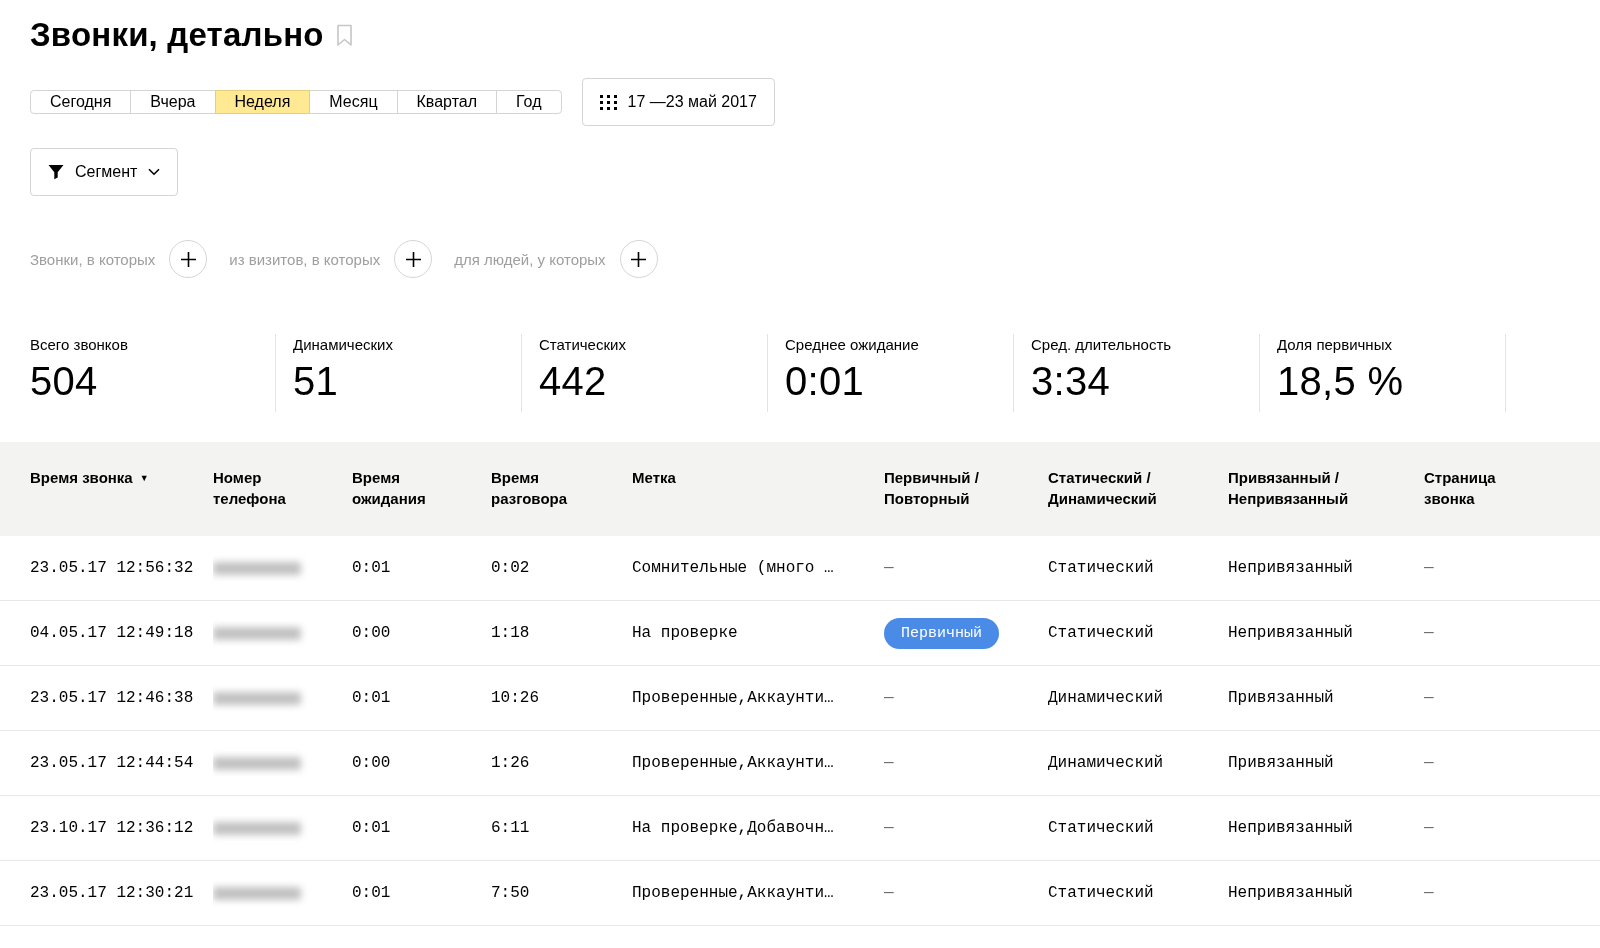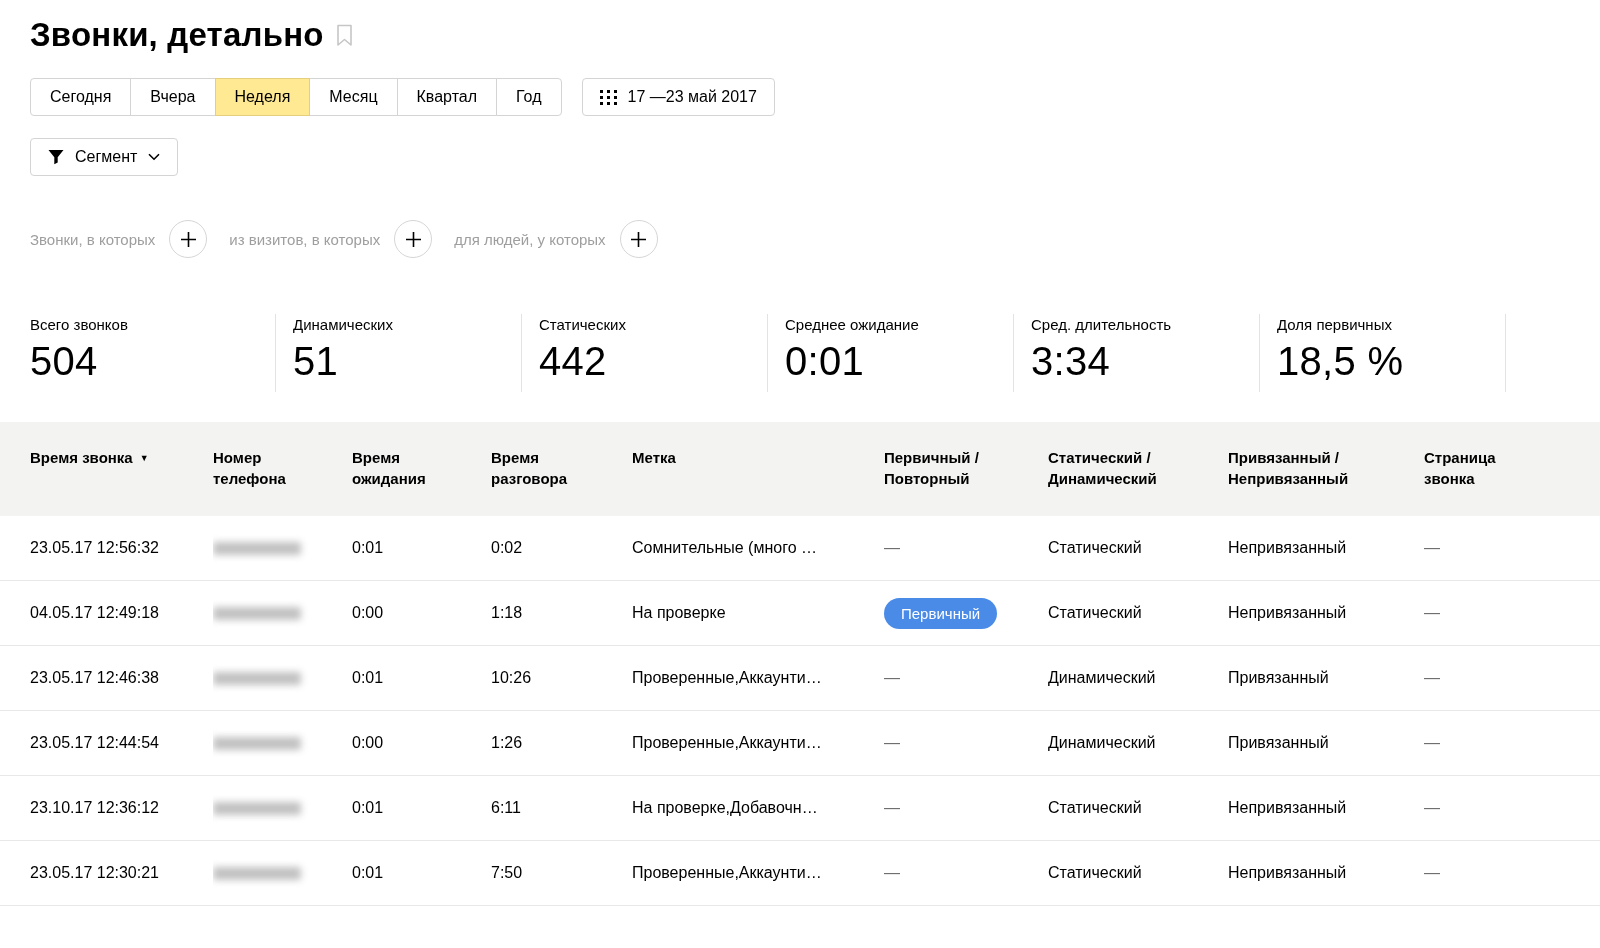--- a/index.html
+++ b/index.html
@@ -14,30 +14,30 @@
 
   
   .page-header { display:flex; align-items:center; margin-top:16px; }
   .page-title { font-size:33px; font-weight:700; margin:0; letter-spacing:.2px; }
   .bookmark { margin-left:12px; display:inline-flex; cursor:pointer; }
 
   
   .controls-row { display:flex; align-items:center; margin-top:24px; }
   .tab-group { display:inline-flex; }
   .tab {
-    height:38px; padding:0 19px; background:#fff;
+    height:24px; padding:0 19px; background:#fff;
     border:1px solid #d4d4d4; margin-left:-1px;
     font-size:16px; font-family:inherit; cursor:pointer; color:#000;
   }
   .tab:first-child { border-radius:4px 0 0 4px; margin-left:0; }
   .tab:last-child { border-radius:0 4px 4px 0; }
   .tab.active { background:var(--active-tab,#ffe993); border-color:#e3cf7e; position:relative; z-index:1; }
 
   .btn {
-    height:38px; border:1px solid #d4d4d4; border-radius:4px; background:#fff;
+    height:48px; border:1px solid #d4d4d4; border-radius:4px; background:#fff;
     font-size:16px; font-family:inherit; color:#000;
     display:inline-flex; align-items:center; gap:11px; padding:0 17px; cursor:pointer;
   }
   .date-btn { margin-left:20px; }
 
   .segment-row { margin-top:22px; }
 
   
   .filters-row { margin-top:44px; display:flex; align-items:center; }
   .filter-label { color:#9e9e9e; font-size:15px; }
@@ -61,21 +61,21 @@
     grid-template-columns:183px 139px 139px 141px 252px 164px 180px 196px 146px;
     padding-left:30px;
   }
   .thead { background:var(--thead-bg,#f3f3f1); }
   .th {
     font-weight:700; font-size:15px; line-height:21px;
     padding:25px 26px 27px 0; cursor:pointer;
   }
   .sort-arrow { font-size:9px; margin-left:7px; vertical-align:2px; }
   .trow { height:65px; border-bottom:1px solid #e8e8e8; font-size:16px; }
-  .td { display:flex; align-items:center; padding-right:16px; white-space:nowrap; overflow:hidden; }
+  .td { display:flex; align-items:center; padding-right:16px; white-space:nowrap; overflow:hidden;font-family:Liberation Mono, monospace; }
   .dash { color:#6b6b6b; }
   .phone-blur {
     width:88px; height:13px; border-radius:2px;
     background:#8f8f8f; opacity:.55; filter:blur(3.5px);
   }
   .badge {
     background:var(--badge-bg,#4a8be8); color:#fff;
     border-radius:17px; padding:8px 17px; font-size:15px; line-height:1;
   }
 </style>

